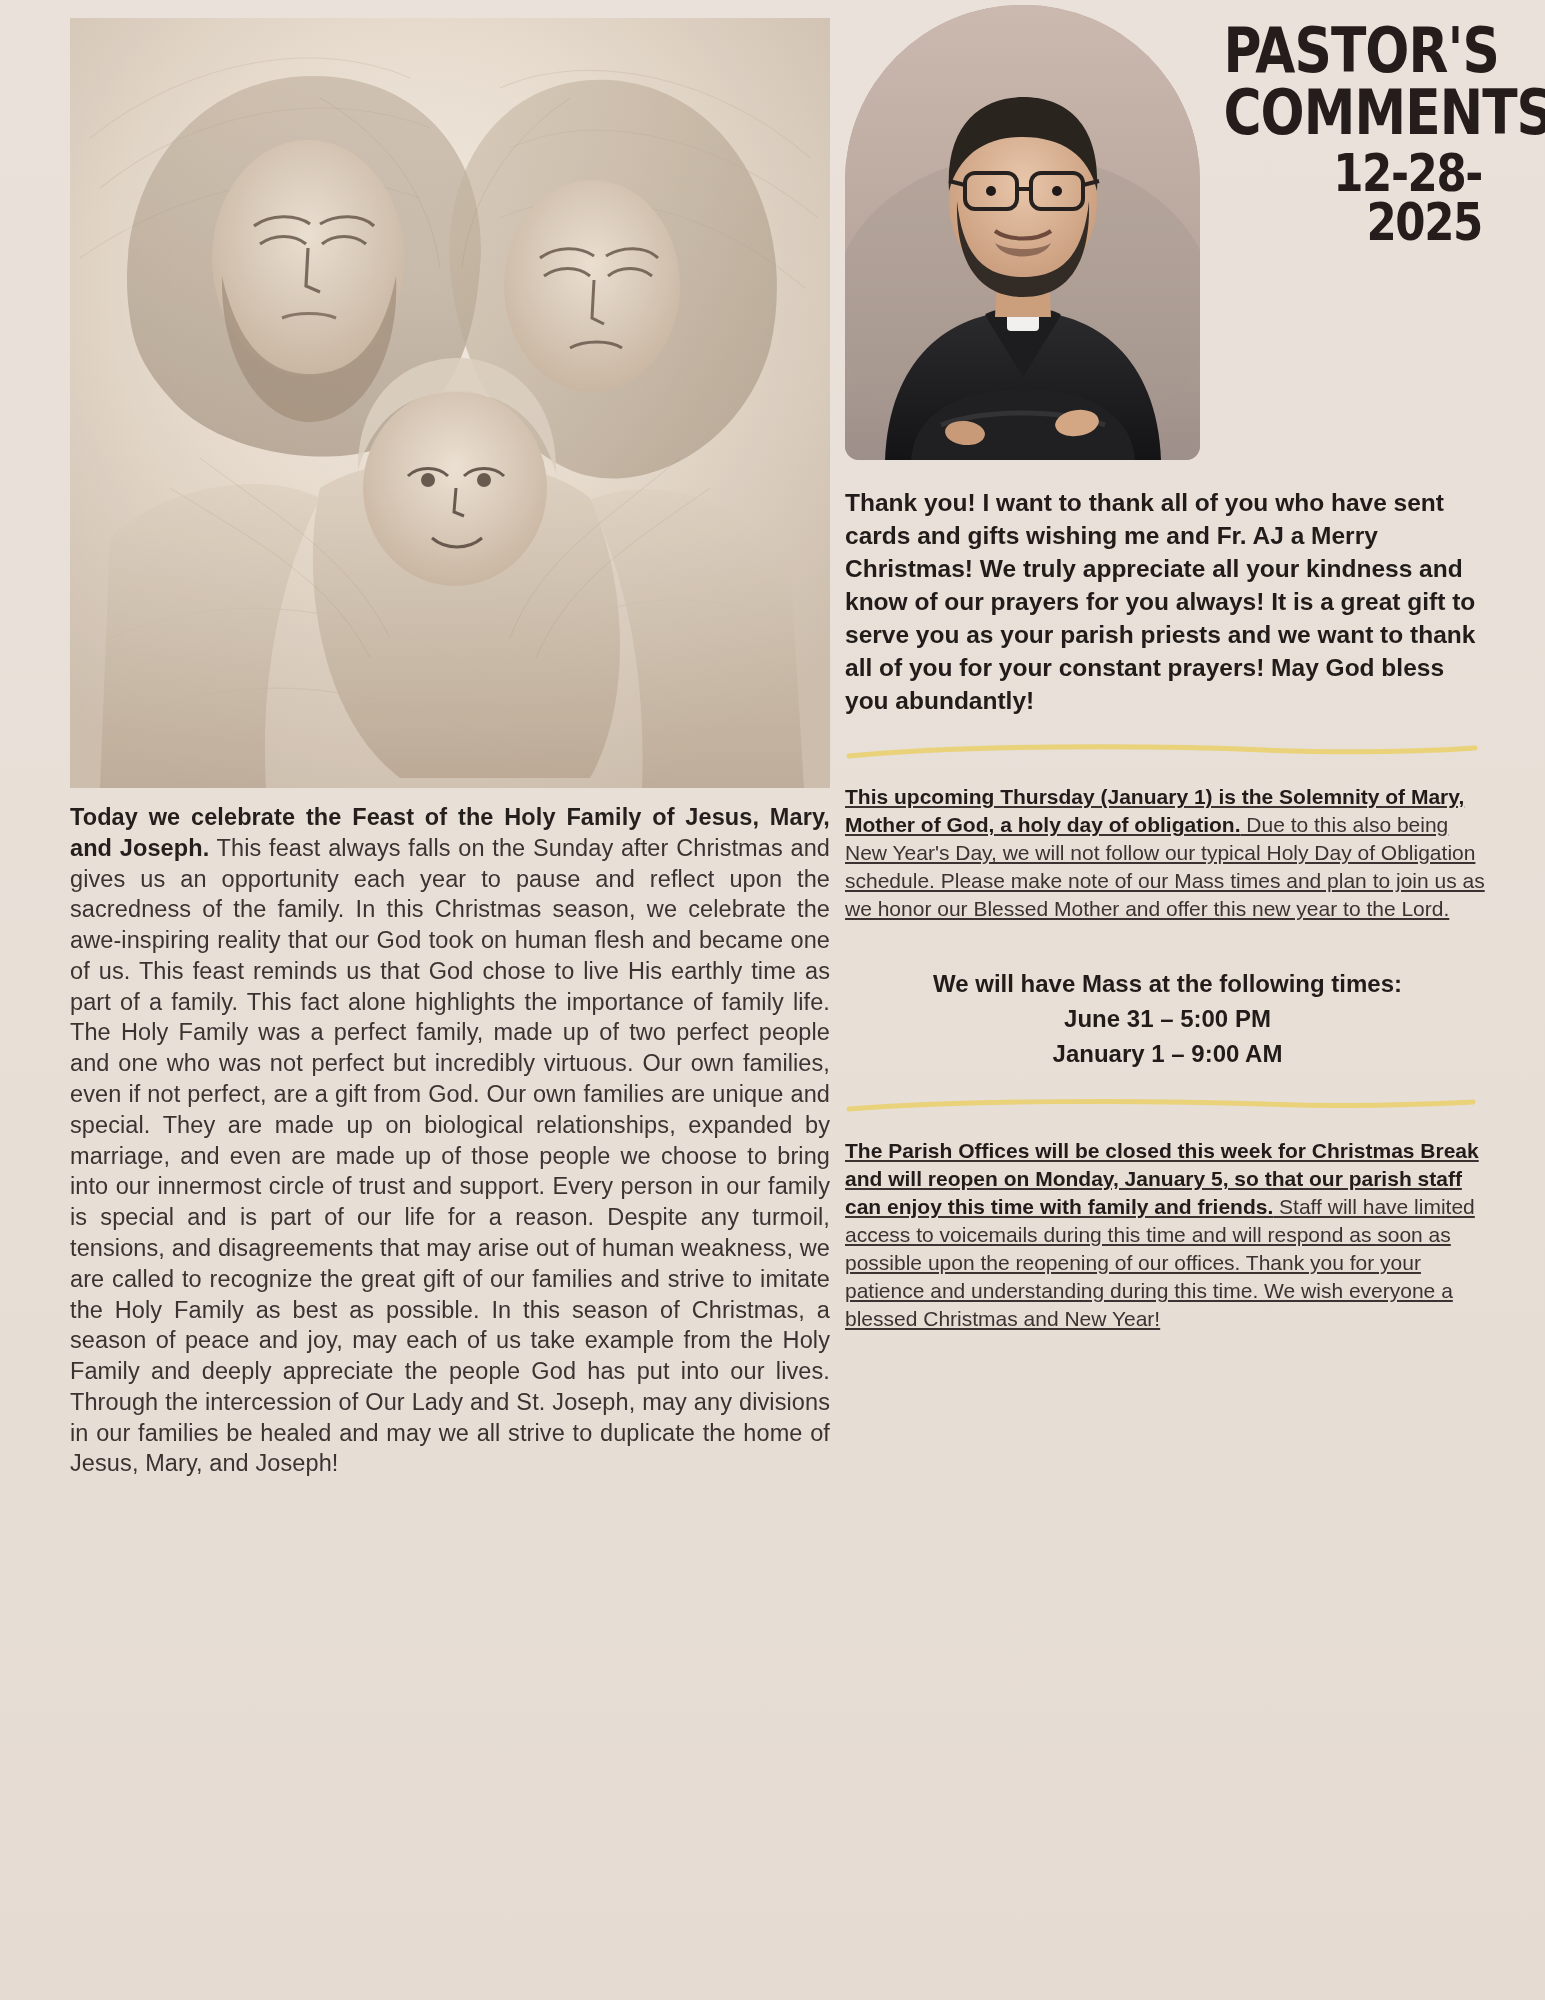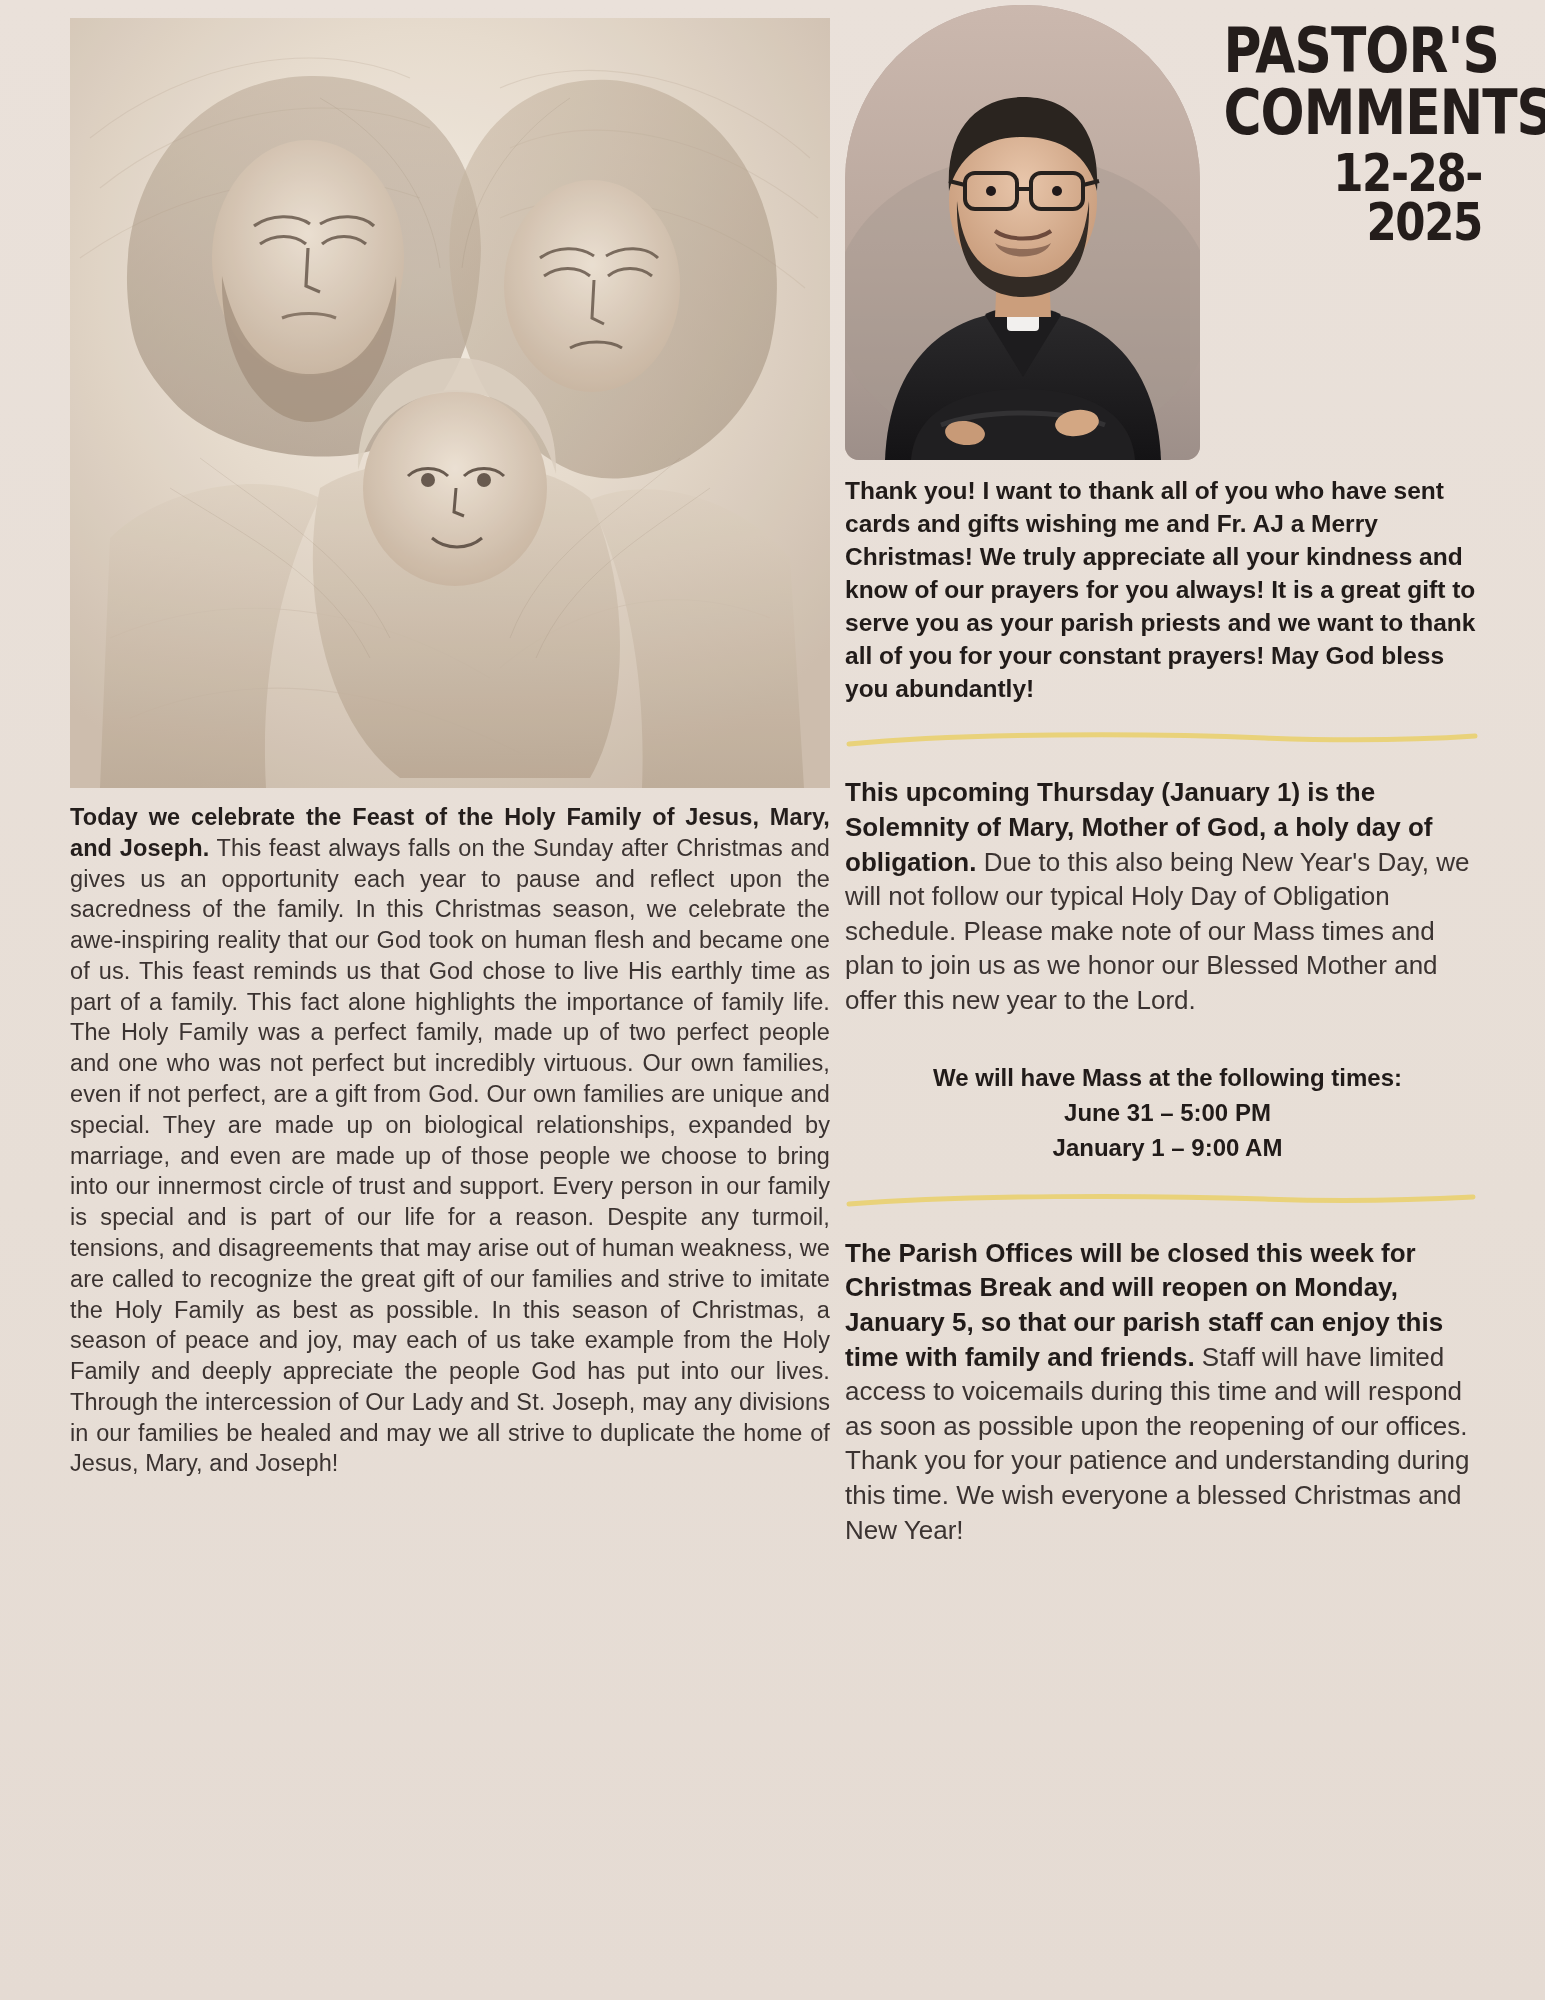--- a/index.html
+++ b/index.html
@@ -87,24 +87,24 @@
     letter-spacing: -1px;
     line-height: .93;
     font-stretch: condensed;
     transform: scaleX(.93);
     transform-origin: right center;
   }
   .t1 { font-size: 62px; }
   .t2 { font-size: 62px; margin-top: 4px; }
   .t3 { font-size: 52px; margin-top: 8px; letter-spacing: -1.5px;}
 
-  .rblock { font-size: 26px; line-height: 1.33; color: #3b3331; }
+  .rblock { font-size: 21px; line-height: 1.33; color: #3b3331; text-decoration: underline; }
   .rblock b, .rblock strong { color: #211b19; }
   .thanks {
-    margin-top: 4px;
+    margin-top: 16px;
     font-weight: bold;
     font-size: 24.5px;
     line-height: 1.35;
     color: #211b19;
   }
   .divider {
     height: 18px;
     margin: 26px 0 22px 0;
     position: relative;
   }

